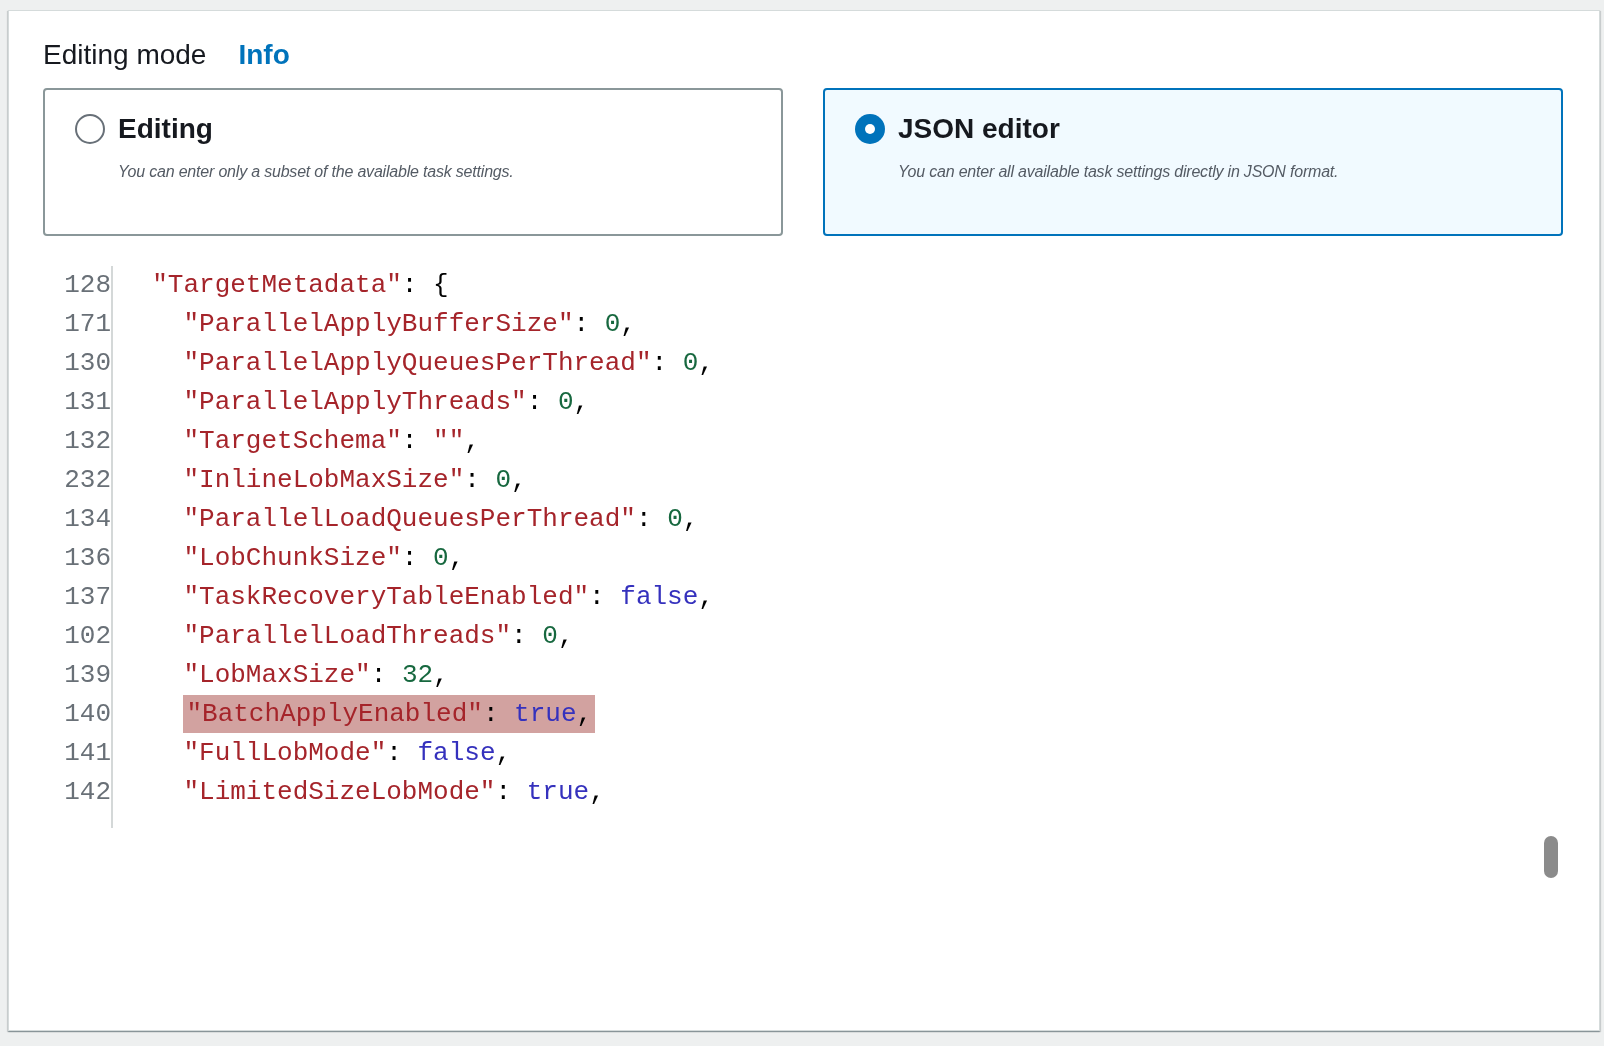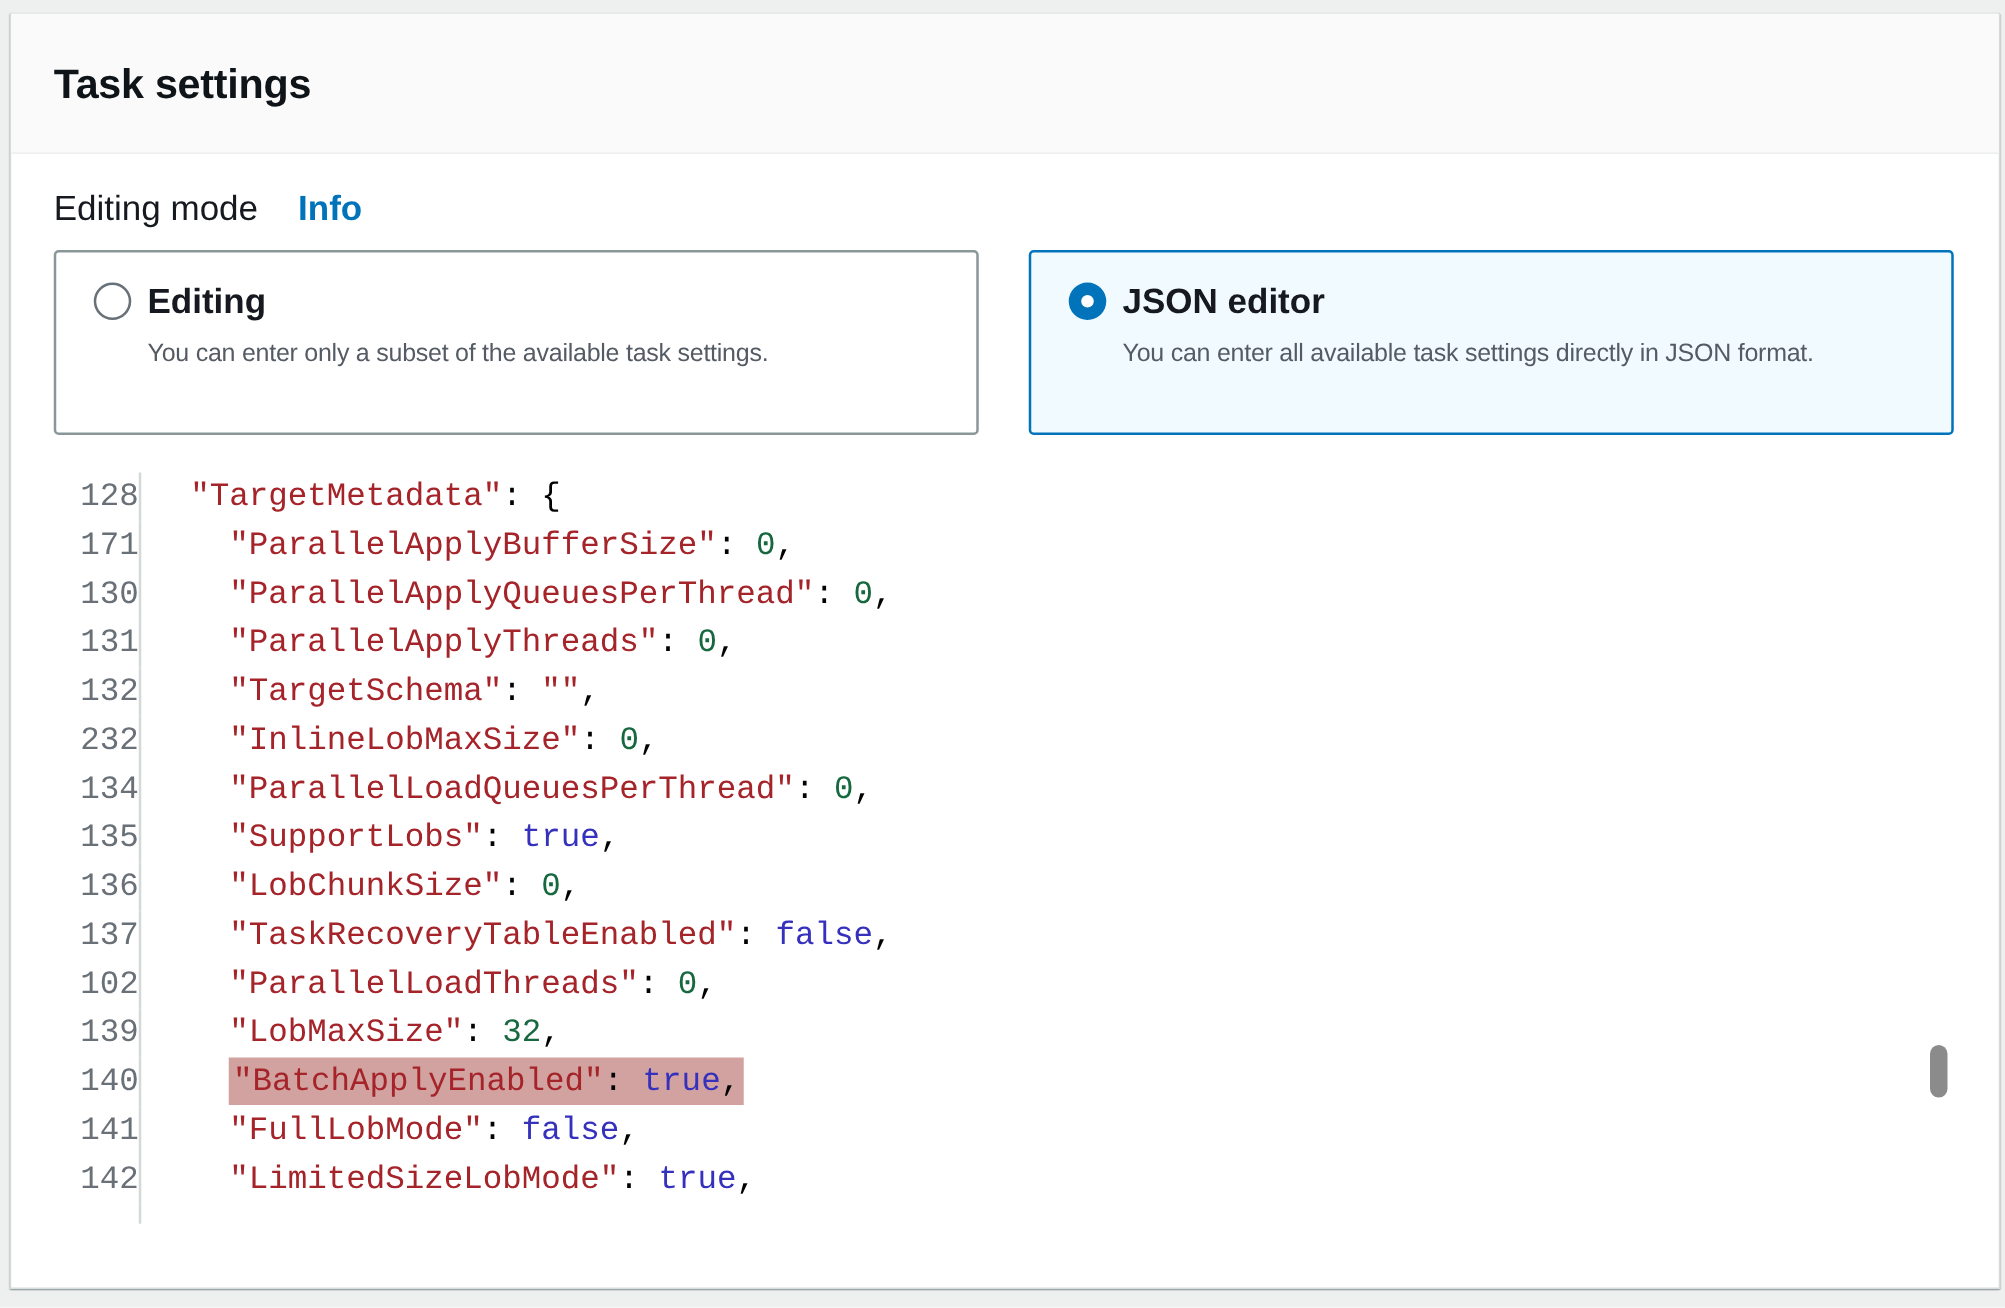--- a/index.html
+++ b/index.html
@@ -38,22 +38,22 @@
     width:30px; height:30px; border-radius:50%; box-sizing:border-box;
     border:2px solid #687078; background:#fff; flex:none; position:relative;
   }
   .radio.checked { border:none; background:var(--accent,#0073bb); }
   .radio.checked::after {
     content:""; position:absolute; left:50%; top:50%; width:10px; height:10px;
     background:#fff; border-radius:50%; transform:translate(-50%,-50%);
   }
   .tile-title { font-size:28px; font-weight:700; color:var(--text,#16191f); }
   .tile-desc {
-    margin:8px 0 0 43px; font-size:20px; letter-spacing:-.2px;
-    color:var(--muted,#545b64); line-height:37px; max-width:650px;
+    margin:8px 0 0 43px; font-size:16px; letter-spacing:-.2px;
+    color:var(--muted,#545b64); line-height:37px; max-width:650px;font-style:italic;
   }
   .editor { margin-top:30px; font:26px/39px "Liberation Mono", monospace; }
   .code-row { display:flex; height:39px; }
   .ln {
     width:70px; flex:none; box-sizing:border-box; text-align:right;
     color:var(--line-number,#697077); border-right:2px solid var(--gutter-border,#d4d8d8);
   }
   .code { padding-left:8px; white-space:pre; color:var(--code-plain,#000); }
   .tok-key, .tok-string { color:var(--code-key,#a5242a); }
   .tok-number { color:var(--code-number,#17683f); }
@@ -63,23 +63,20 @@
   .gutter-filler { height:16px; }
   .scroll-thumb {
     position:absolute; left:1544px; top:836px; width:14px; height:42px;
     border-radius:7px; background:var(--scrollbar,#8b8b8b); cursor:grab;
   }
 </style>
 </head>
 <body>
 
 <div class="card">
-  <div class="card-header">
-    <div class="card-title">Task settings</div>
-  </div>
 
   <div class="content">
     <div class="mode-row">
       <span class="mode-label">Editing mode</span>
       <span class="info-link">Info</span>
     </div>
 
     <div class="tiles">
       <div class="tile">
         <div class="tile-head">
@@ -121,24 +118,20 @@
         </div>
         <div class="code-row">
           <div class="ln">232</div>
           <div class="code">    <span class="tok-key">"InlineLobMaxSize"</span>: <span class="tok-number">0</span>,</div>
         </div>
         <div class="code-row">
           <div class="ln">134</div>
           <div class="code">    <span class="tok-key">"ParallelLoadQueuesPerThread"</span>: <span class="tok-number">0</span>,</div>
         </div>
         <div class="code-row">
-          <div class="ln">135</div>
-          <div class="code">    <span class="tok-key">"SupportLobs"</span>: <span class="tok-boolean">true</span>,</div>
-        </div>
-        <div class="code-row">
           <div class="ln">136</div>
           <div class="code">    <span class="tok-key">"LobChunkSize"</span>: <span class="tok-number">0</span>,</div>
         </div>
         <div class="code-row">
           <div class="ln">137</div>
           <div class="code">    <span class="tok-key">"TaskRecoveryTableEnabled"</span>: <span class="tok-boolean">false</span>,</div>
         </div>
         <div class="code-row">
           <div class="ln">102</div>
           <div class="code">    <span class="tok-key">"ParallelLoadThreads"</span>: <span class="tok-number">0</span>,</div>

